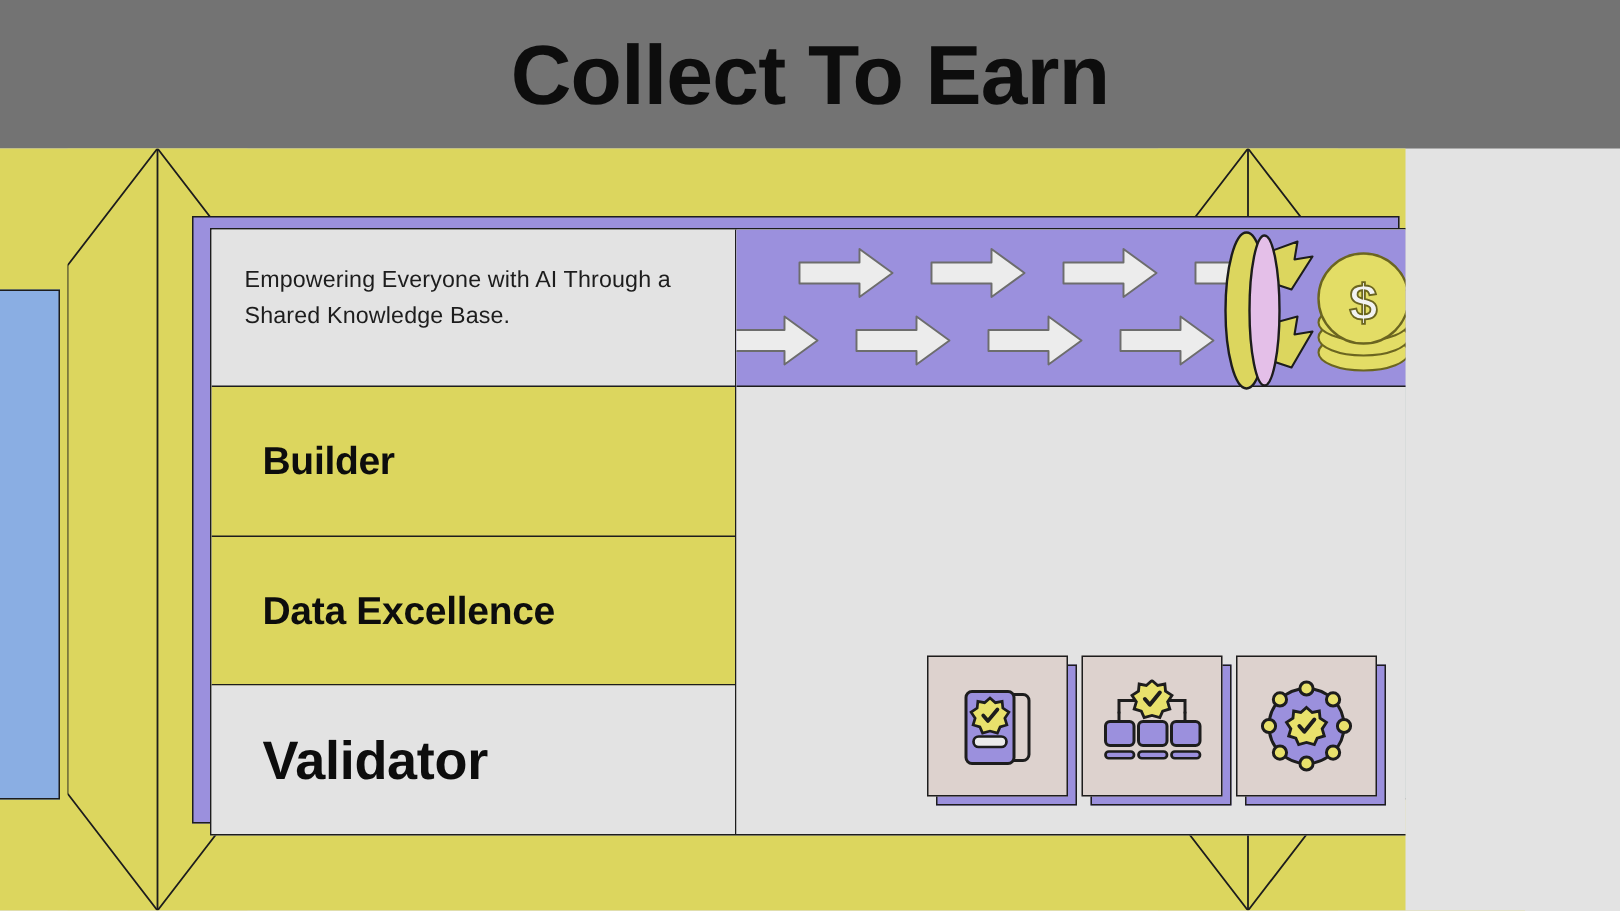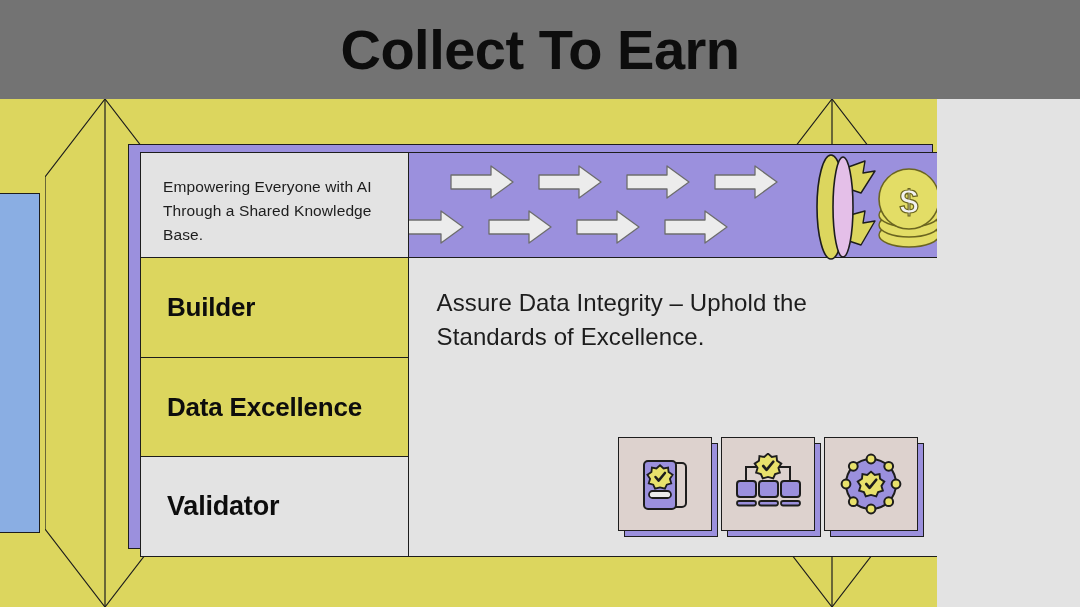--- a/index.html
+++ b/index.html
@@ -104,33 +104,33 @@
   #tagline-text {
     font-size: 15.5px;
     line-height: 1.55;
     color: #1d1d1d;
     letter-spacing: 0.1px;
   }
   .nav-item {
     flex: 1 1 0;
     display: flex;
     align-items: center;
-    padding-left: 26px;
+    padding-left: 34px;
     border-bottom: 1px solid #1d1d1d;
     background: #dcd65e;
   }
   .nav-item:last-child { border-bottom: none; }
   .nav-item.active { background: #e3e3e3; }
   .nav-label {
     font-size: 26px;
     font-weight: 700;
     color: #0d0d0d;
     letter-spacing: -0.2px;
   }
-  .nav-item.active .nav-label { font-size: 27px; }
+  .nav-item.active .nav-label { font-size: 36px; }
 
   
   #right-panel {
     flex: 1 1 auto;
     display: flex;
     flex-direction: column;
     background: #e3e3e3;
   }
 
   
@@ -272,23 +272,20 @@
               <ellipse cx="96" cy="82" rx="30" ry="12" fill="#e3dd66" stroke="#6b6520" stroke-width="1.4"></ellipse>
               <ellipse cx="96" cy="72" rx="30" ry="12" fill="#e3dd66" stroke="#6b6520" stroke-width="1.4"></ellipse>
               <ellipse cx="96" cy="62" rx="30" ry="12" fill="#e3dd66" stroke="#6b6520" stroke-width="1.4"></ellipse>
               <circle cx="96" cy="46" r="30" fill="#e3dd66" stroke="#6b6520" stroke-width="1.6"></circle>
               <text x="96" y="60" text-anchor="middle" font-family="&quot;Liberation Sans&quot;, sans-serif" font-size="34" font-weight="700" fill="#f2f2f2" stroke="#6b6520" stroke-width="1.2">$</text>
             </g>
           </svg>
 
         </div>
 
-        <div id="headline">
-          <div id="headline-text">Assure Data Integrity – Uphold the Standards of Excellence.</div>
-        </div>
 
         <div id="features">
 
           <div class="feature">
             <div class="feature-shadow"></div>
             <div class="feature-face">
               <svg width="66" height="66" viewBox="0 0 66 66">
                 <rect x="26" y="12" width="28" height="44" rx="4" fill="#ddd2ce" stroke="#1d1d1d" stroke-width="2"></rect>
                 <rect x="12" y="10" width="32" height="48" rx="4" fill="#9b90dd" stroke="#1d1d1d" stroke-width="2"></rect>
                 <rect x="17" y="40" width="22" height="7" rx="3.5" fill="#ebebeb" stroke="#1d1d1d" stroke-width="1.8"></rect>

